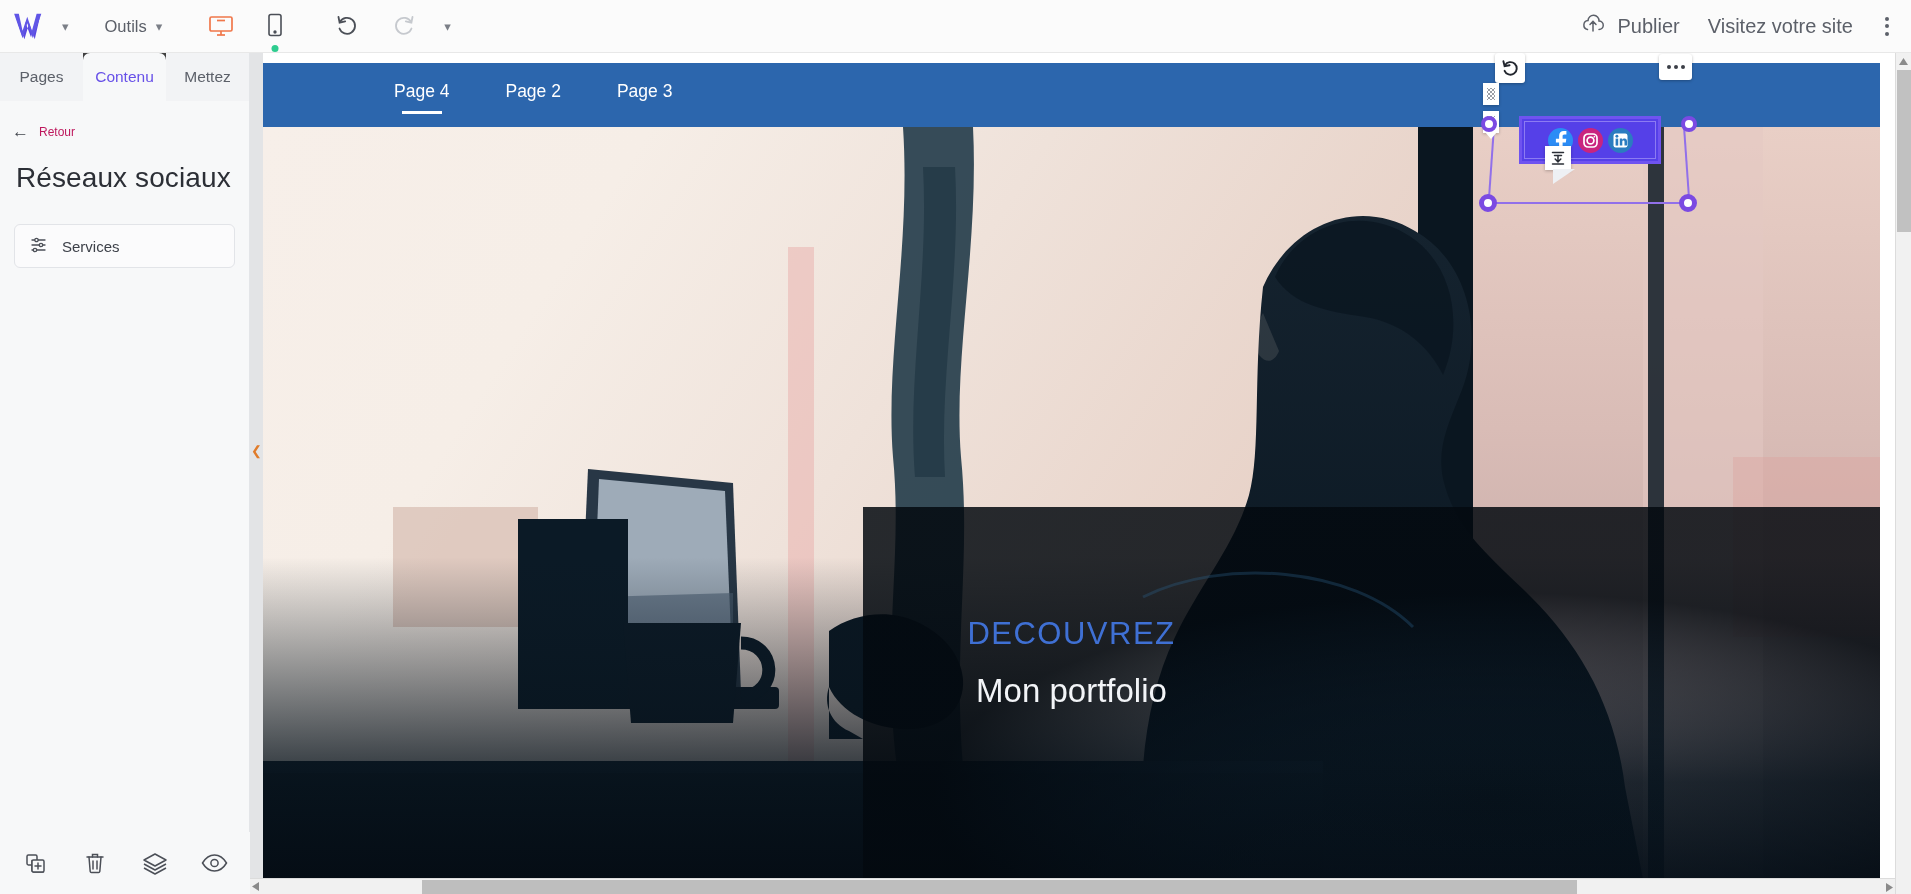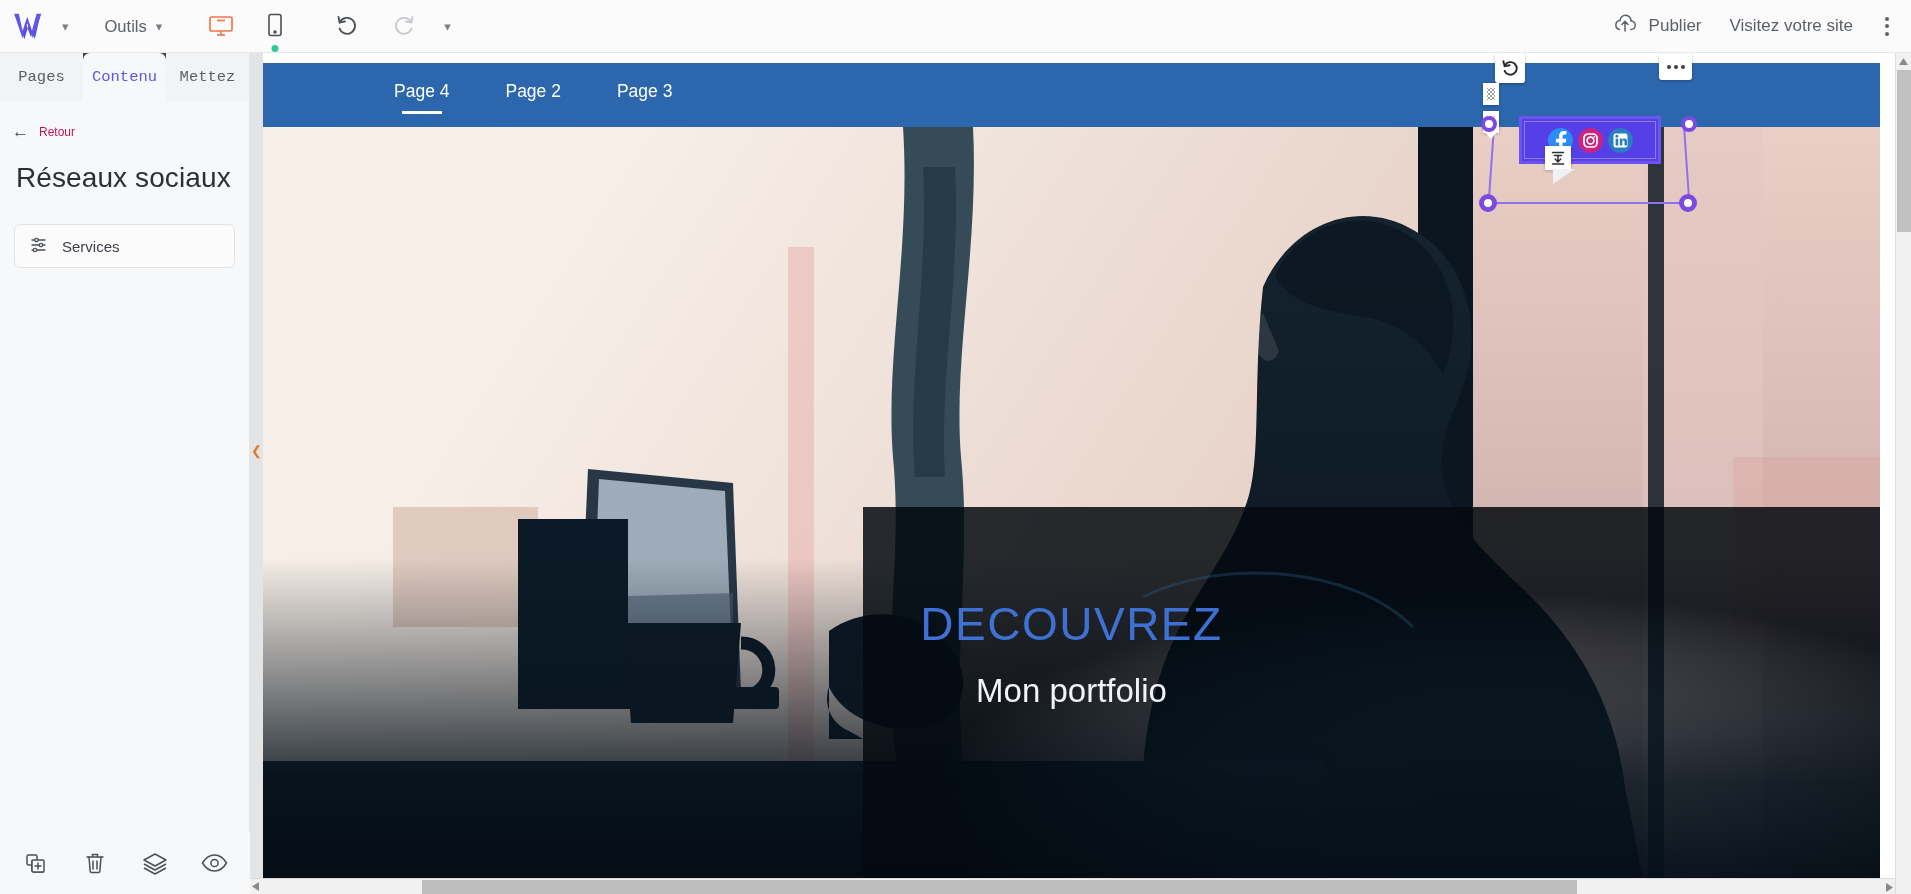--- a/index.html
+++ b/index.html
@@ -28,39 +28,39 @@
     padding: 0 10px; height: 53px;
   }
   .tb-item.menu-outils { margin-left: 26px; }
   .tb-devices { display: flex; align-items: center; gap: 20px; margin-left: 32px; }
   .dev-btn { position: relative; display:flex; align-items:center; justify-content:center;
              width: 34px; height: 34px; }
   .dev-dot { position: absolute; bottom: -9px; left: 50%; transform: translateX(-50%);
              width: 7px; height: 7px; border-radius: 50%; background: #2ecc8f; }
   .tb-history { display: flex; align-items: center; gap: 22px; margin-left: 38px; }
   .tb-right { margin-left: auto; display: flex; align-items: center; height: 53px; }
-  .tb-link { display: flex; align-items: center; gap: 12px; font-size: 17px; color: #5c6069;
+  .tb-link { display: flex; align-items: center; gap: 12px; font-size: 20px; color: #5c6069;
              padding: 0 14px; height: 53px; }
   .tb-kebab { display: flex; flex-direction: column; gap: 3.5px; align-items: center;
               padding: 0 22px 0 18px; }
   .tb-kebab i { width: 4px; height: 4px; border-radius: 50%; background: #5c6069; display:block; }
   .upgrade {
     height: 53px; min-width: 222px; padding: 0 24px;
     background: linear-gradient(100deg,#b09be0 0%,#d9a3c4 42%,#f8b4a0 75%,#fbb9a0 100%);
     display: flex; align-items: center; justify-content: center; gap: 11px;
     color: #ffffff; font-size: 16.5px; white-space: nowrap;
   }
 
   
   .leftpanel {
     position: absolute; left: 0; top: 53px; width: 250px; height: 841px;
     background: #f7f8f9; border-right: 1px solid #e3e5e8;
     z-index: 30;
   }
-  .tabs { display: flex; height: 48px; background: #404040; font-family: Liberation Mono, monospace; }
+  .tabs { display: flex; height: 48px; background: #404040; }
   .tab {
     flex: 1; display: flex; align-items: center; justify-content: center;
     font-size: 15.5px; color: #5c6069; background: #f2f3f5;
   }
   .tab.active {
     background: #f7f8f9; color: #6750e8;
     border-top-left-radius: 7px; border-top-right-radius: 7px;
   }
   .back-row { display:flex; align-items:center; gap: 10px; padding: 22px 0 0 12px; }
   .back-arrow { font-size: 17px; color: #41454d; line-height: 1; }
@@ -113,22 +113,22 @@
   .nav-link .underline {
     position: absolute; left: 50%; transform: translateX(-50%);
     bottom: 0; width: 40px; height: 3px; background: #ffffff;
   }
   .hero {
     position: absolute; left: 0; top: 74px; width: 1617px; height: 752px;
     overflow: hidden;
   }
   .hero-photo { position: absolute; inset: 0; }
   .hero-title {
-    position: absolute; left: 0; right: 0; top: 470px; text-align: center;
-    font-size: 46px; color: #3f70d4; letter-spacing: 1.5px;
+    position: absolute; left: 0; right: 0; top: 489px; text-align: center;
+    font-size: 31px; color: #3f70d4; letter-spacing: 1.5px;
     font-family: "Liberation Sans", sans-serif;
   }
   .hero-sub {
     position: absolute; left: 0; right: 0; top: 545px; text-align: center;
     font-size: 33px; color: #f2f4f7;
   }
 
   
   .sel-wrap { position: absolute; left: 1220px; top: 5px; width: 230px; height: 160px; z-index: 25; }
   .sel-box {

